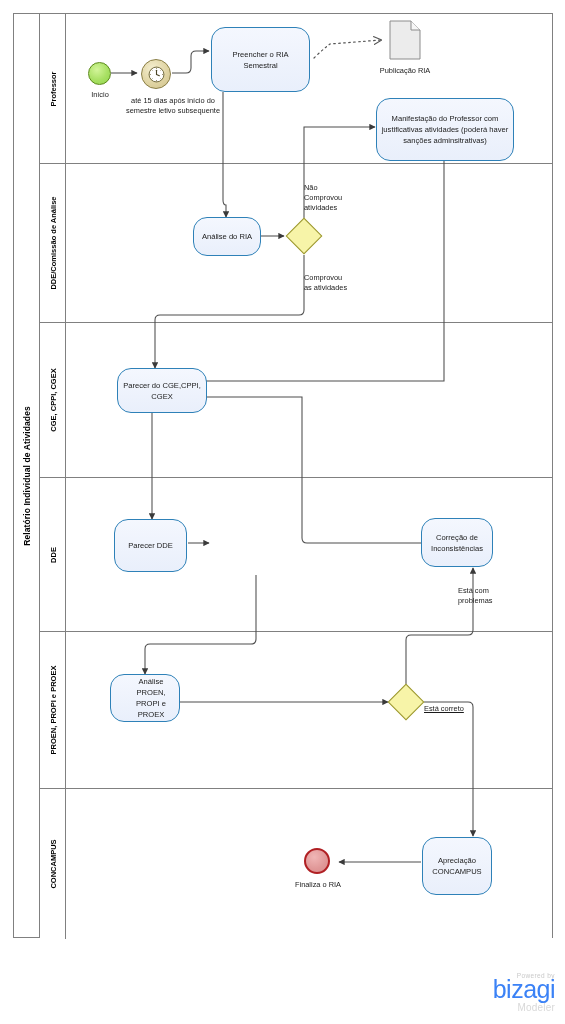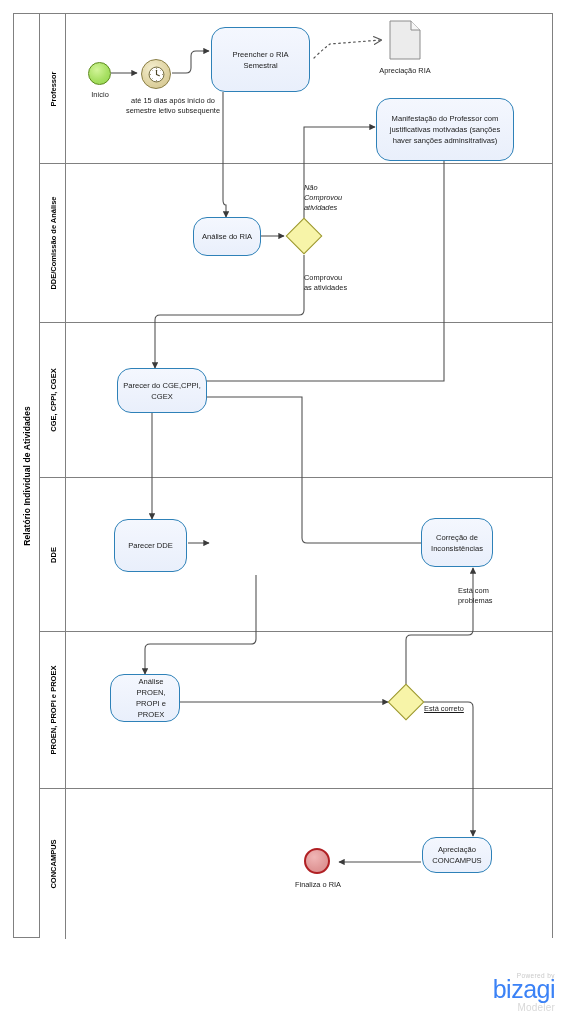--- a/index.html
+++ b/index.html
@@ -285,33 +285,33 @@
   <div class="task" style="left:211px; top:27px; width:99px; height:65px;">
     <span>Preencher o  RIA Semestral</span>
   </div>
 
   <div class="doc-shape" style="left:389px; top:20px;">
     <svg width="32" height="40" viewBox="0 0 32 40">
       <path d="M1 1 L22 1 L31 10 L31 39 L1 39 Z" fill="#ececec" stroke="#8c8c8c" stroke-width="1"></path>
       <path d="M22 1 L22 10 L31 10" fill="#f7f7f7" stroke="#8c8c8c" stroke-width="1"></path>
     </svg>
   </div>
-  <div class="label center" style="left:360px; top:66px; width:90px;">Apreciação RIA</div>
+  <div class="label center" style="left:360px; top:66px; width:90px;">Publicação RIA</div>
 
   <div class="task" style="left:376px; top:98px; width:138px; height:63px;">
-    <span>Manifestação do Professor com justificativas motivadas (sanções haver sanções adminsitrativas)</span>
+    <span>Manifestação do Professor com justificativas atividades (poderá haver sanções adminsitrativas)</span>
   </div>
 
   <div class="task" style="left:193px; top:217px; width:68px; height:39px;">
     <span>Análise do RIA</span>
   </div>
 
   <div class="gateway" style="left:291px; top:223px; width:26px; height:26px;"></div>
 
-  <div class="label" style="left:304px; top:183px; width:70px;font-style:italic;">Não
+  <div class="label" style="left:304px; top:183px; width:70px;">Não
 Comprovou
 atividades</div>
   <div class="label" style="left:304px; top:273px; width:80px;">Comprovou
 as atividades</div>
 
   <div class="task" style="left:117px; top:368px; width:90px; height:45px;">
     <span>Parecer do CGE,CPPI, CGEX</span>
   </div>
 
   <div class="task" style="left:114px; top:519px; width:73px; height:53px;text-align:right;">
@@ -327,21 +327,21 @@
 problemas</div>
 
   <div class="task" style="left:110px; top:674px; width:70px; height:48px;padding-left:16px;">
     <span>Análise PROEN, PROPI e PROEX</span>
   </div>
 
   <div class="gateway" style="left:393px; top:689px; width:26px; height:26px;"></div>
 
   <div class="label" style="left:424px; top:704px; width:70px;text-decoration:underline;">Está correto</div>
 
-  <div class="task" style="left:422px; top:837px; width:70px; height:36px;justify-content:center;">
+  <div class="task" style="left:422px; top:837px; width:70px; height:58px;justify-content:center;">
     <span>Apreciação CONCAMPUS</span>
   </div>
 
   <div class="event end" style="left:304px; top:848px; width:26px; height:26px;"></div>
   <div class="label center" style="left:279px; top:880px; width:78px;">Finaliza o RIA</div>
 
   <div class="watermark" style="left:440px; top:972px; width:115px;">
     <div class="wm-powered">Powered by</div>
     <div class="wm-bizagi">bizagi</div>
     <div class="wm-modeler">Modeler</div>

